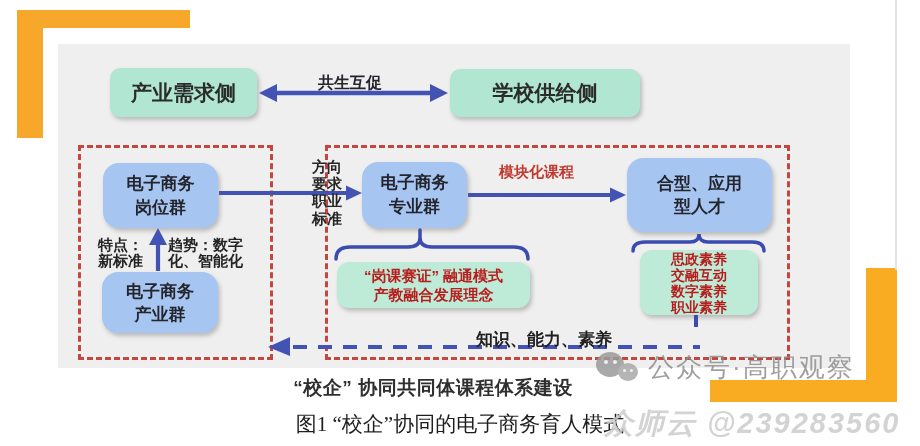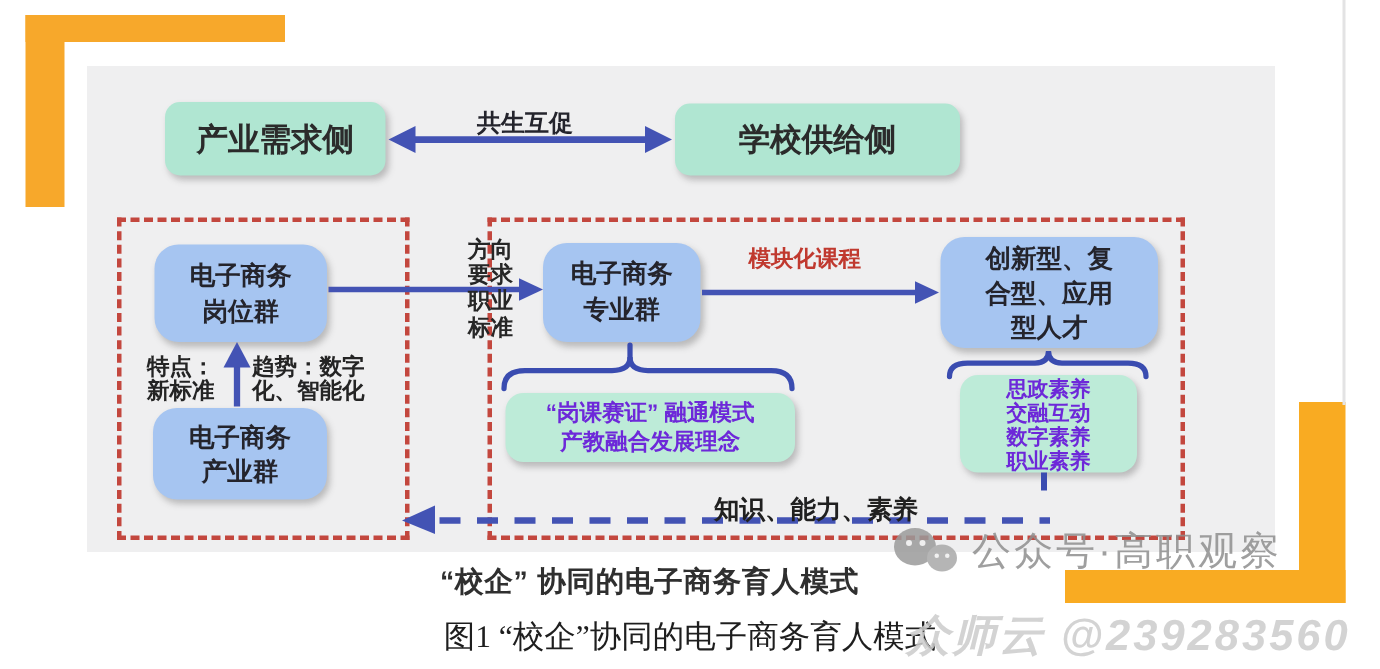--- a/index.html
+++ b/index.html
@@ -14,21 +14,21 @@
   .corner-br-v{left:866px;top:268px;width:31px;height:134px;background:#f9ab22;}
   .corner-br-h{left:710px;top:380px;width:187px;height:22px;background:#f9ab22;}
   .edge-line{left:895px;top:0;width:2px;height:270px;background:#e3e3e4;}
   
   .panel{left:58px;top:44px;width:792px;height:324px;background:#efeff0;}
   
   .box{display:flex;flex-direction:column;justify-content:center;align-items:center;
        text-align:center;font-weight:bold;box-shadow:2px 3px 4px rgba(90,90,90,.35);}
   .teal{background:#b0e6d2;border-radius:10px;color:#2b2b2b;}
   .blue{background:#a6c5f1;border-radius:16px;color:#24242c;}
-  .mint{background:#bdebd8;border-radius:12px;color:#6d28d9;}
+  .mint{background:#bdebd8;border-radius:12px;color:#b91c1c;}
   .box-industry{left:110px;top:68px;width:147px;height:49px;font-size:21px;}
   .box-school{left:450px;top:69px;width:190px;height:48px;font-size:21px;}
   .box-post{left:103px;top:163px;width:115px;height:65px;font-size:17px;line-height:24px;}
   .box-major{left:362px;top:162px;width:105px;height:66px;font-size:17px;line-height:24px;}
   .box-talent{left:627px;top:158px;width:145px;height:74px;font-size:17px;line-height:23px;}
   .box-cluster{left:102px;top:272px;width:116px;height:61px;font-size:17px;line-height:23px;}
   .box-concept{left:337px;top:262px;width:193px;height:46px;font-size:15px;line-height:19px;}
   .box-literacy{left:640px;top:250px;width:118px;height:65px;font-size:14px;line-height:16px;}
   
   .dash-red{border:3px dashed #c3473e;background:transparent;}
@@ -151,32 +151,31 @@
   <div>专业群</div>
 </div>
 <div class="abs lbl-modular">模块化课程</div>
 <div class="abs box mint box-concept">
   <div>“岗课赛证” 融通模式</div>
   <div>产教融合发展理念</div>
 </div>
 <div class="abs lbl-knowledge">知识、能力、素养</div>
 
 <div class="abs box blue box-talent">
-  <div>创新型、复</div>
   <div>合型、应用</div>
   <div>型人才</div>
 </div>
 <div class="abs box mint box-literacy">
   <div>思政素养</div>
   <div>交融互动</div>
   <div>数字素养</div>
   <div>职业素养</div>
 </div>
 
-<div class="abs title">“校企” 协同的电子商务育人模式</div>
+<div class="abs title">“校企” 协同共同体课程体系建设</div>
 <div class="abs caption">图1 “校企”协同的电子商务育人模式</div>
 
 <div class="abs wm1">
   <span class="wechat-icon">
     <span class="b1"></span>
     <span class="e" style="left:8px;top:10px;width:4px;height:4px;"></span>
     <span class="e" style="left:17px;top:10px;width:4px;height:4px;"></span>
     <span class="b2"></span>
     <span class="e" style="left:27px;top:19px;width:3px;height:3px;"></span>
     <span class="e" style="left:34px;top:19px;width:3px;height:3px;"></span>

